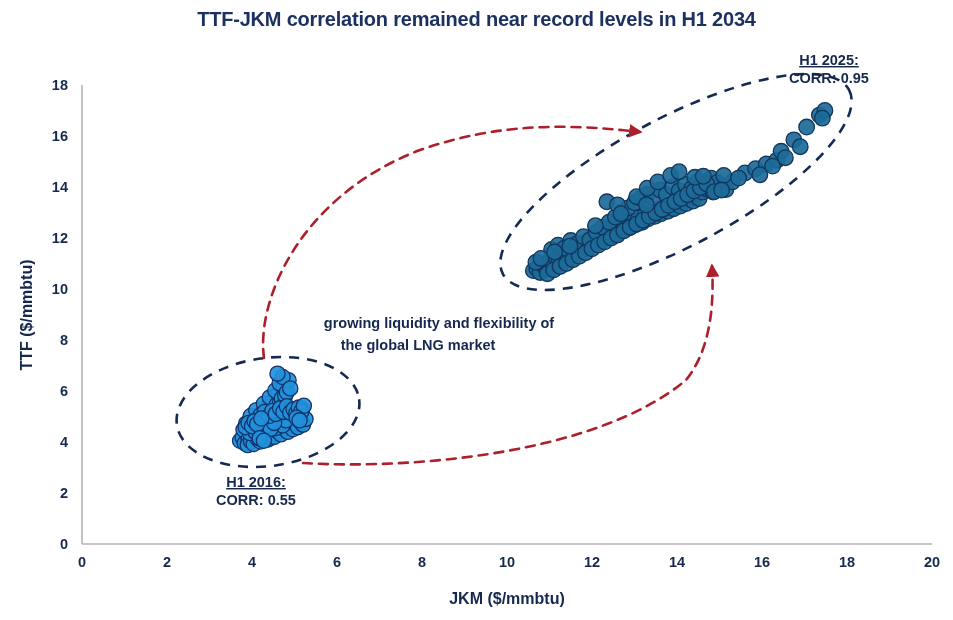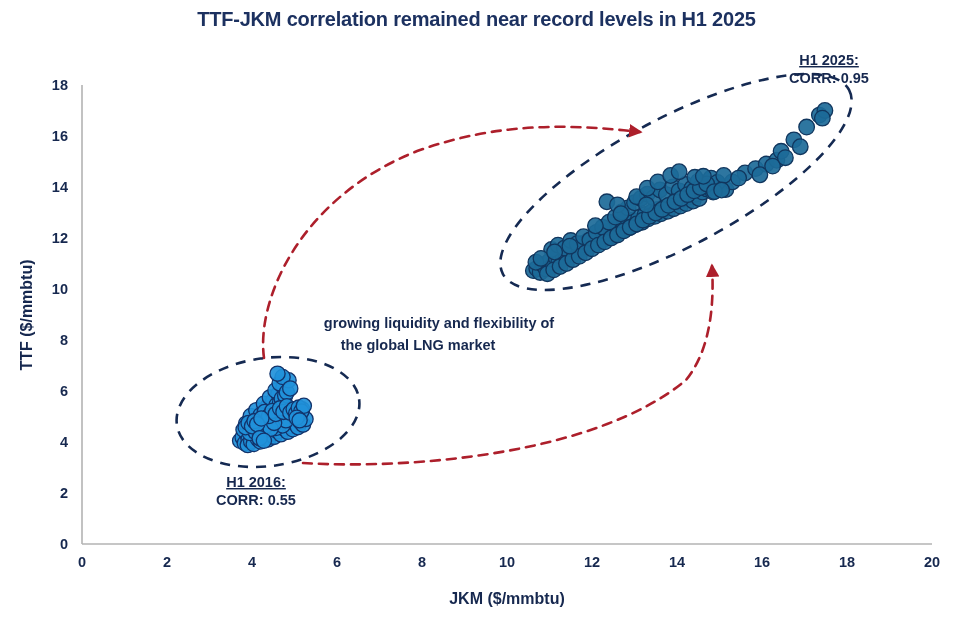--- a/index.html
+++ b/index.html
@@ -20,21 +20,21 @@
   .tick-label{font-family:"Liberation Sans",sans-serif;font-size:14.5px;font-weight:bold;fill:#16284f;}
   .axis-title{font-family:"Liberation Sans",sans-serif;font-size:16px;font-weight:bold;fill:#16284f;}
   .anno-text{font-family:"Liberation Sans",sans-serif;font-size:14.5px;font-weight:bold;fill:#16284f;}
   .callout{font-family:"Liberation Sans",sans-serif;font-size:14.5px;font-weight:bold;fill:#16284f;}
 </style>
 </head>
 <body>
 
 <div id="chart-root">
 
-  <div id="chart-title">TTF-JKM correlation remained near record levels in H1 2025</div>
+  <div id="chart-title">TTF-JKM correlation remained near record levels in H1 2034</div>
 
   <svg id="plot" viewBox="0 0 953 620">
     <defs>
       <marker id="arrowhead" markerWidth="6" markerHeight="6" refX="4.2" refY="3" orient="auto" markerUnits="strokeWidth">
         <path d="M0,0.4 L5.2,3 L0,5.6 z" fill="#ad1f2b"></path>
       </marker>
     </defs>
 
     <g>
       <line x1="82" y1="85" x2="82" y2="544" stroke="#b3b3b3" stroke-width="1.6"></line>

